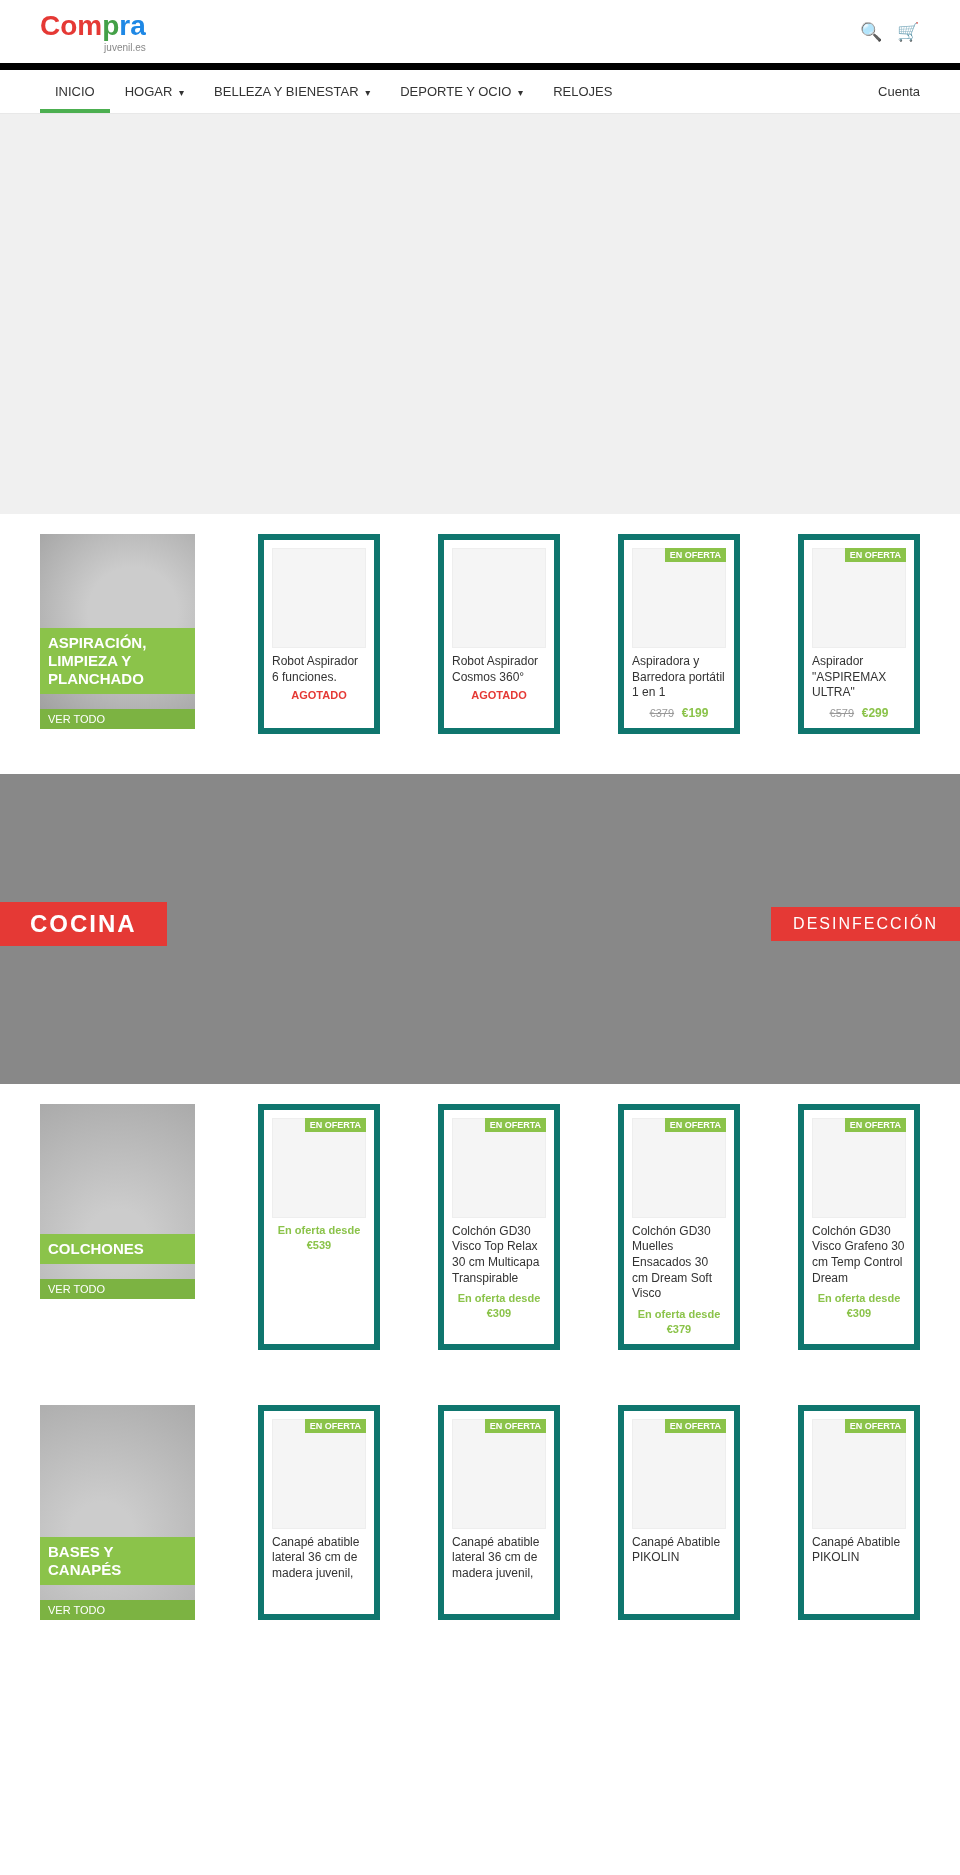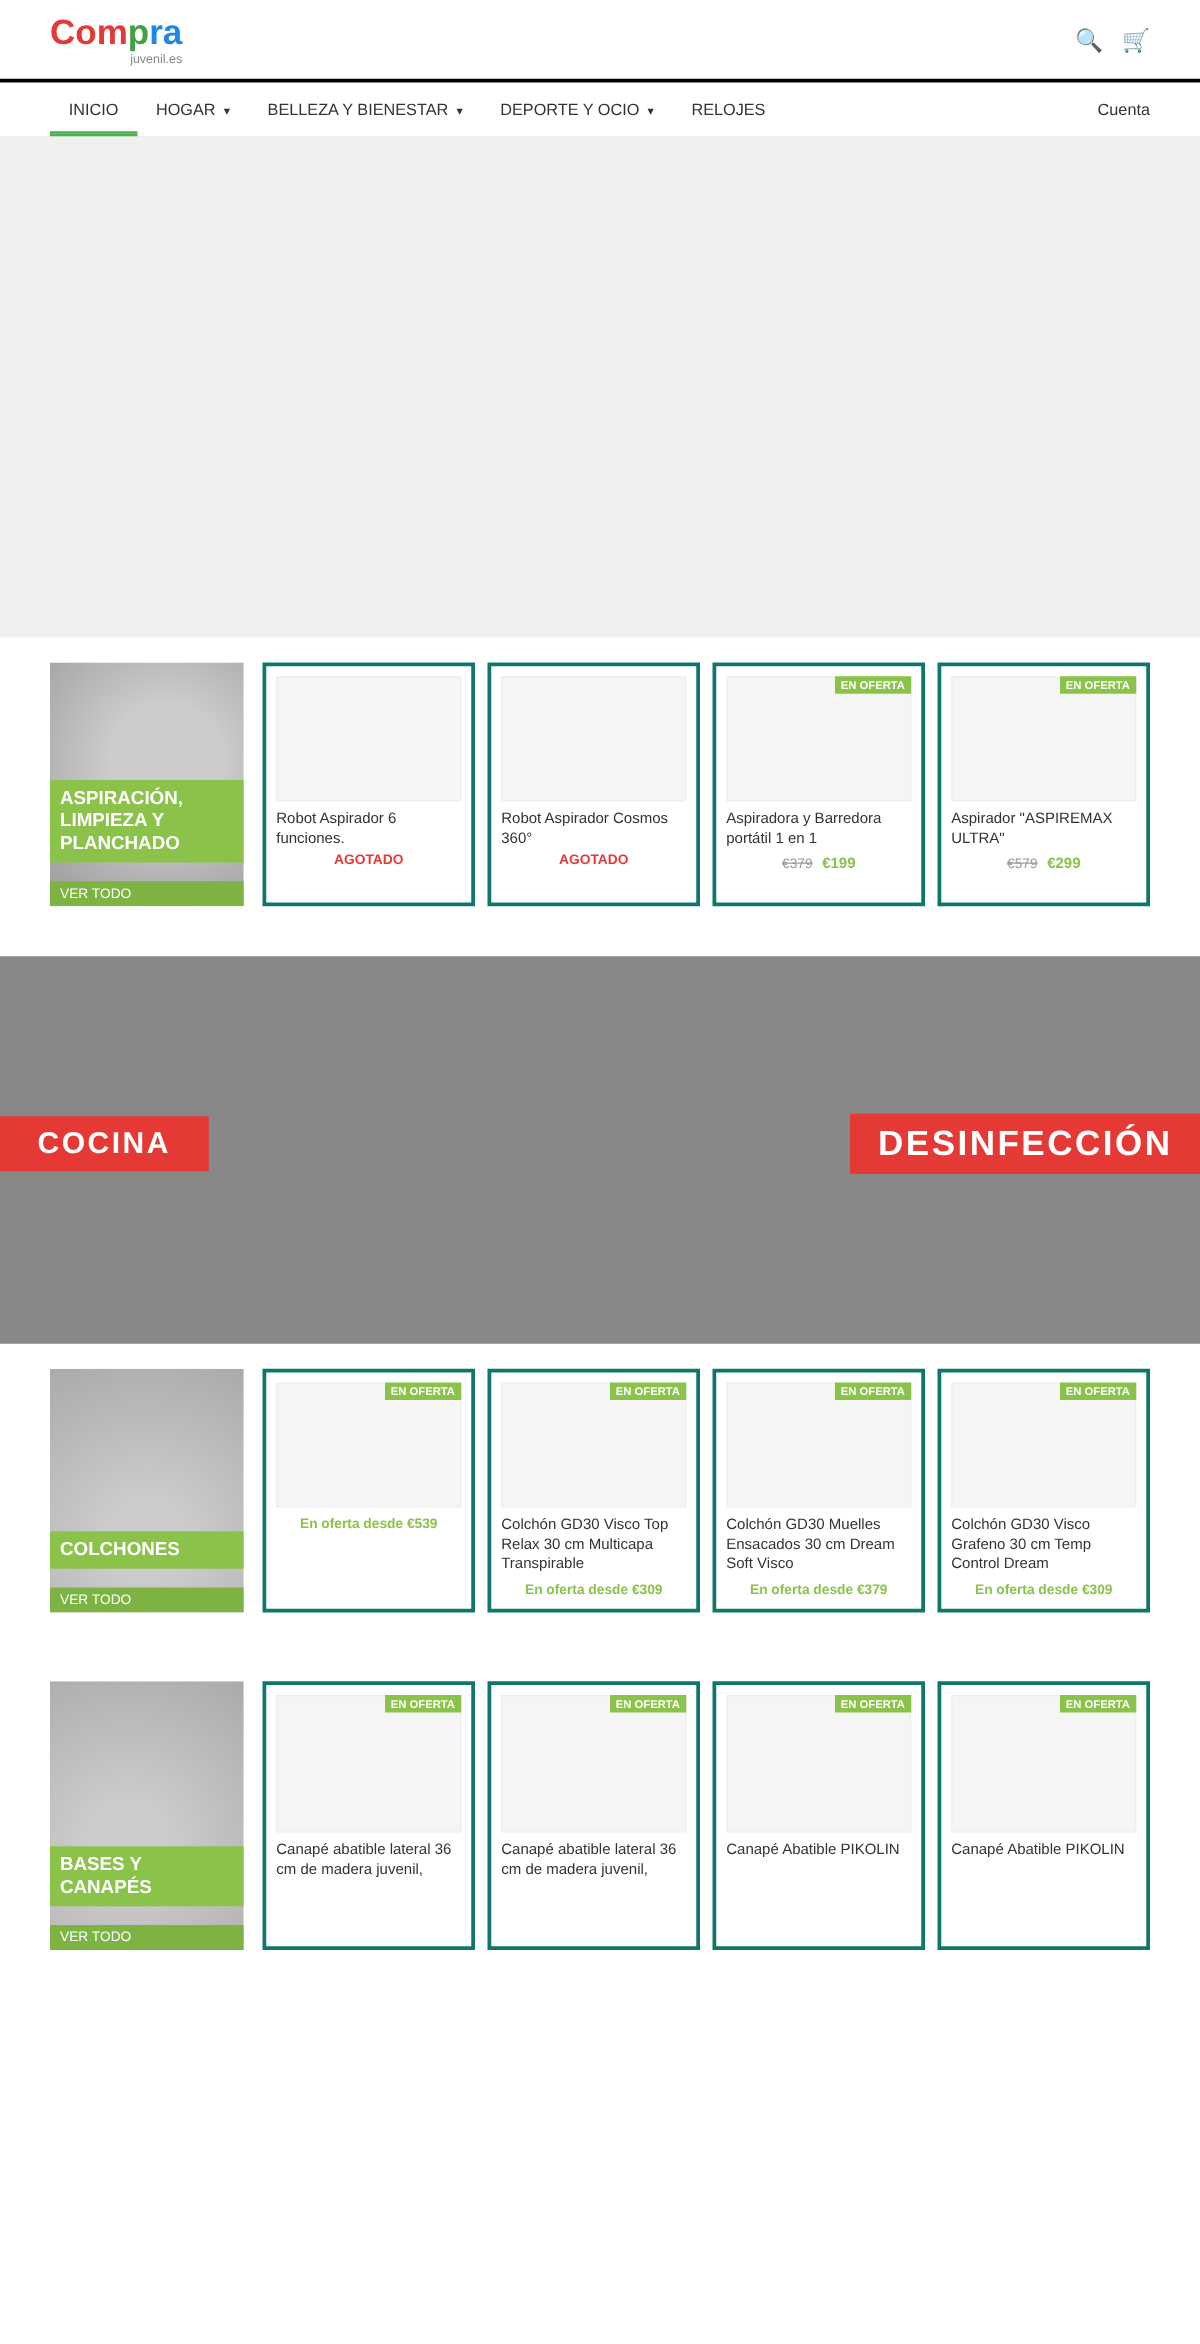--- a/index.html
+++ b/index.html
@@ -1,19 +1,19 @@
 <!DOCTYPE html>
 <html><head>
   <meta charset="utf-8">
   <style>
     * { margin: 0; padding: 0; box-sizing: border-box; }
     body { font-family: Arial, Helvetica, sans-serif; background: #fff; color: #333; font-size: 13px; width: 960px; }
 
     
-    .header { display: flex; align-items: center; justify-content: space-between; padding: 10px 40px; border-bottom: 3px solid #000000; }
+    .header { display: flex; align-items: center; justify-content: space-between; padding: 10px 40px; border-bottom: 7px solid #000000; }
     .logo { display: flex; align-items: center; }
     .logo-text { font-size: 28px; font-weight: bold; }
     .logo-text .co { color: #e53935; }
     .logo-text .m { color: #ffb300; }
     .logo-text .p { color: #43a047; }
     .logo-text .ra { color: #1e88e5; }
     .logo-sub { font-size: 10px; color: #888; display: block; text-align: right; }
     .header-icons { display: flex; gap: 15px; align-items: center; }
     .header-icon { cursor: pointer; font-size: 18px; color: #555; }
 
@@ -34,33 +34,33 @@
     .section-header { display: flex; align-items: stretch; gap: 15px; }
 
     
     .cat-banner { width: 155px; min-width: 155px; height: 195px; position: relative; background: #aaa; cursor: pointer; overflow: hidden; flex-shrink: 0; }
     .cat-banner-img { width: 100%; height: 100%; background: #999; }
     .cat-banner-label { position: absolute; bottom: 30px; left: 0; right: 0; background: #8bc34a; color: #fff; font-weight: bold; font-size: 16px; padding: 6px 8px; text-transform: uppercase; line-height: 1.2; }
     .cat-banner-ver { position: absolute; bottom: 0; left: 0; right: 0; background: #8bc34a; color: #fff; font-size: 11px; padding: 4px 8px; cursor: pointer; }
 
     
     .products-row { display: flex; gap: 10px; flex: 1; }
-    .product-card { flex: 1; min-width: 0; border: 3px solid #0f766e; padding: 8px; cursor: pointer; position: relative; }
+    .product-card { flex: 1; min-width: 0; border: 6px solid #0f766e; padding: 8px; cursor: pointer; position: relative; margin-left: 48px; }
     .product-img { width: 100%; height: 100px; background: #f5f5f5; border: 1px solid #eee; }
     .product-badge { position: absolute; top: 8px; right: 8px; background: #8bc34a; color: #fff; font-size: 9px; font-weight: bold; padding: 2px 5px; }
     .product-name { font-size: 12px; color: #333; margin-top: 6px; line-height: 1.3; text-align: left; }
     .product-status { font-size: 11px; color: #e53935; text-align: center; margin-top: 4px; font-weight: bold; }
     .product-price { text-align: center; margin-top: 4px; }
     .product-price .old { font-size: 11px; color: #999; text-decoration: line-through; margin-right: 4px; }
     .product-price .new { font-size: 12px; color: #8bc34a; font-weight: bold; }
 
     
     .mid-banner { background: #888; height: 310px; width: 100%; display: flex; flex-direction: row; justify-content: space-between; align-items: center; padding: 60px 0 70px; margin: 0; }
     .mid-banner-title { background: #e53935; color: #fff; font-size: 24px; font-weight: bold; padding: 8px 30px; letter-spacing: 2px; }
-    .mid-banner-subtitle { background: #e53935; color: #fff; font-size: 28px; font-weight: bold; padding: 6px 20px; letter-spacing: 2px; border: 2px solid #e53935; }
+    .mid-banner-subtitle { background: #e53935; color: #fff; font-size: 16px; font-weight: normal; padding: 6px 20px; letter-spacing: 2px; border: 2px solid #e53935; }
 
     
     .colchones-banner { background: #aaa; }
     .colchones-label { background: #8bc34a; font-size: 16px; }
 
     
     .bases-banner { background: #aaa; }
     .bases-label { background: #8bc34a; font-size: 16px; }
 
     .section-gap { margin-bottom: 20px; }

